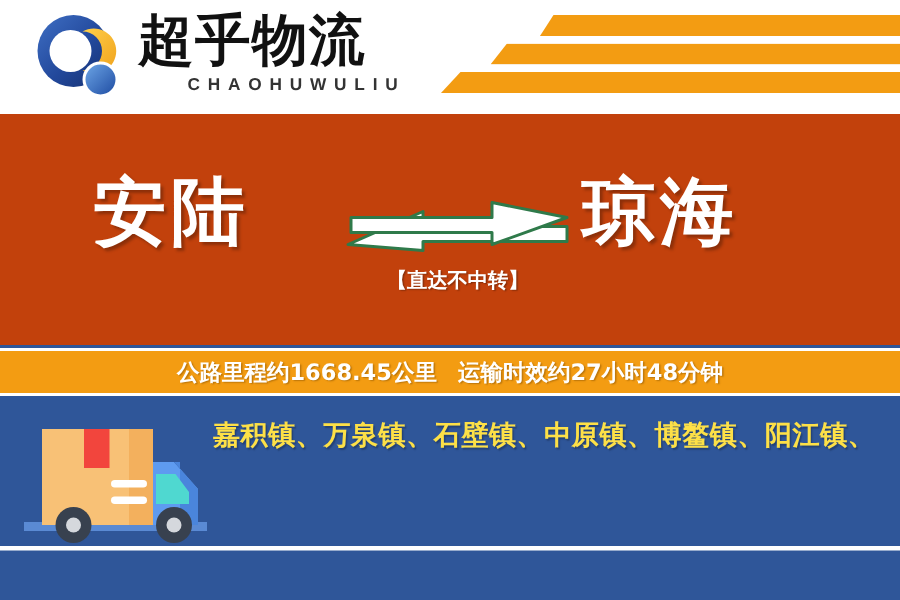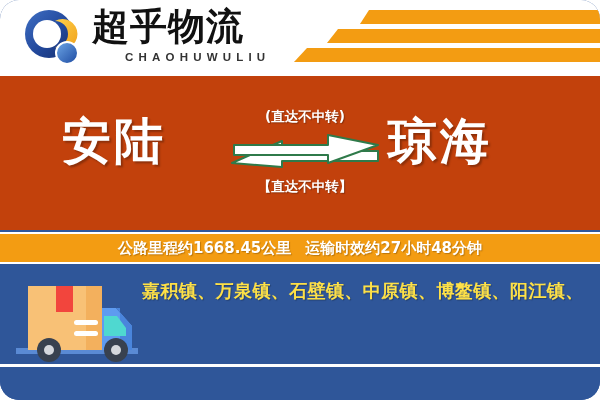--- a/index.html
+++ b/index.html
@@ -10,21 +10,20 @@
   body {
     font-family: "Liberation Sans", "DejaVu Sans", sans-serif;
   }
   #banner {
     position: relative;
     width: 600px;
     height: 400px;
     overflow: hidden;
     background: #2f5699;
     box-sizing: border-box;
-    border-radius: 19px;
   }
 
   
   .header {
     position: absolute;
     left: 0; top: 0;
     width: 600px; height: 74px;
     background: #ffffff;
     overflow: hidden;
   }
@@ -226,21 +225,20 @@
       <div class="stripe s2"></div>
       <div class="stripe s3"></div>
     </div>
   </div>
   <div class="header-rule"></div>
 
   <div class="route">
     <div class="city origin">安陆</div>
 
     <div class="mid">
-      <div class="mid-top">(直达不中转)</div>
       <svg class="arrow-svg" viewBox="0 0 150 40">
         <polygon points="2,30 52,8 52,18 148,18 148,28 52,28 52,34" fill="#ffffff" stroke="#2f7a4a" stroke-width="2" stroke-linejoin="round"></polygon>
         <polygon points="148,12 98,2 98,12 4,12 4,22 98,22 98,30" fill="#ffffff" stroke="#2f7a4a" stroke-width="2" stroke-linejoin="round"></polygon>
       </svg>
       <div class="mid-bottom">【直达不中转】</div>
     </div>
 
     <div class="city dest">琼海</div>
   </div>
 

